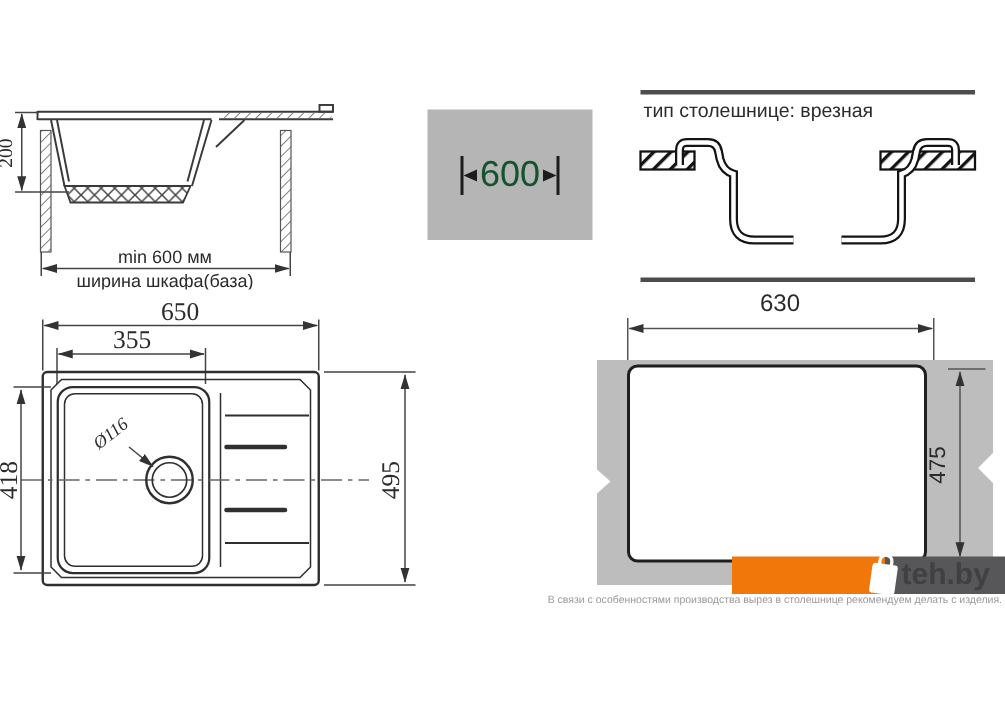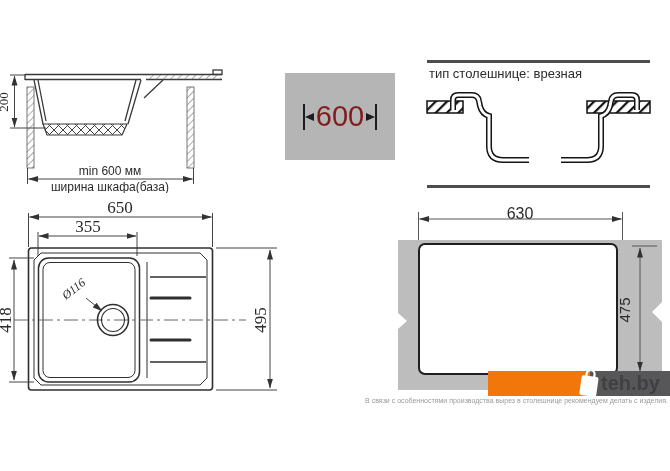--- a/index.html
+++ b/index.html
@@ -7,33 +7,33 @@
          font-family:"Liberation Sans",sans-serif;color:#2e2e2e;}
   .abs{position:absolute;}
   svg text{font-family:"Liberation Serif",serif;fill:#2b2b2b;}
   svg .sans{font-family:"Liberation Sans",sans-serif;}
   .rule{position:absolute;height:2.5px;background:#4d4d4d;width:223px;left:427px;}
   .sec-title{position:absolute;left:429px;font-size:13px;color:#2b2b2b;}
   
   .badge{position:absolute;left:285px;top:73px;width:110px;height:87px;
          background:var(--badge-gray,#b5b5b5);display:flex;align-items:center;justify-content:center;}
   .badge .tick{width:2px;height:26px;background:#1c1c1c;}
-  .badge .num{font-size:29px;color:#7f1d1d;margin:0 2px;line-height:1;}
+  .badge .num{font-size:24px;color:#14532d;margin:0 2px;line-height:1;}
   .tri{width:0;height:0;}
   .tri.left{border-top:4px solid transparent;border-bottom:4px solid transparent;border-right:9px solid #1c1c1c;}
   .tri.right{border-top:4px solid transparent;border-bottom:4px solid transparent;border-left:9px solid #1c1c1c;}
   
   .counter{position:absolute;left:398px;top:240px;width:264px;height:150px;background:var(--panel-gray,#bdbdbd);}
   .cutout{position:absolute;left:418px;top:243px;width:200px;height:132px;background:#fff;
           border:2px solid #1f1f1f;border-radius:7px;box-sizing:border-box;}
   .notch-l{position:absolute;left:398px;top:313px;border-top:8px solid transparent;
            border-bottom:8px solid transparent;border-left:9px solid #fff;}
   .notch-r{position:absolute;left:652px;top:302px;border-top:10px solid transparent;
            border-bottom:10px solid transparent;border-right:10px solid #fff;}
-  .dim-630{position:absolute;left:475px;top:205px;width:90px;text-align:center;font-size:16px;color:#2b2b2b;}
+  .dim-630{position:absolute;left:475px;top:194px;width:90px;text-align:center;font-size:16px;color:#2b2b2b;}
   
   .logo-orange{position:absolute;left:488px;top:371px;width:102px;height:25px;background:var(--accent-orange,#f1770a);}
   .logo-dark{position:absolute;left:590px;top:371px;width:80px;height:25px;background:var(--logo-gray,#57575a);}
   .logo-text{position:absolute;left:601px;top:371px;font-size:20px;font-weight:bold;color:#404040;line-height:25px;}
   .note{position:absolute;left:340px;top:397px;width:328px;text-align:right;font-size:7px;
         color:#9a9a9a;white-space:nowrap;}
 </style>
 </head>
 <body>
 

